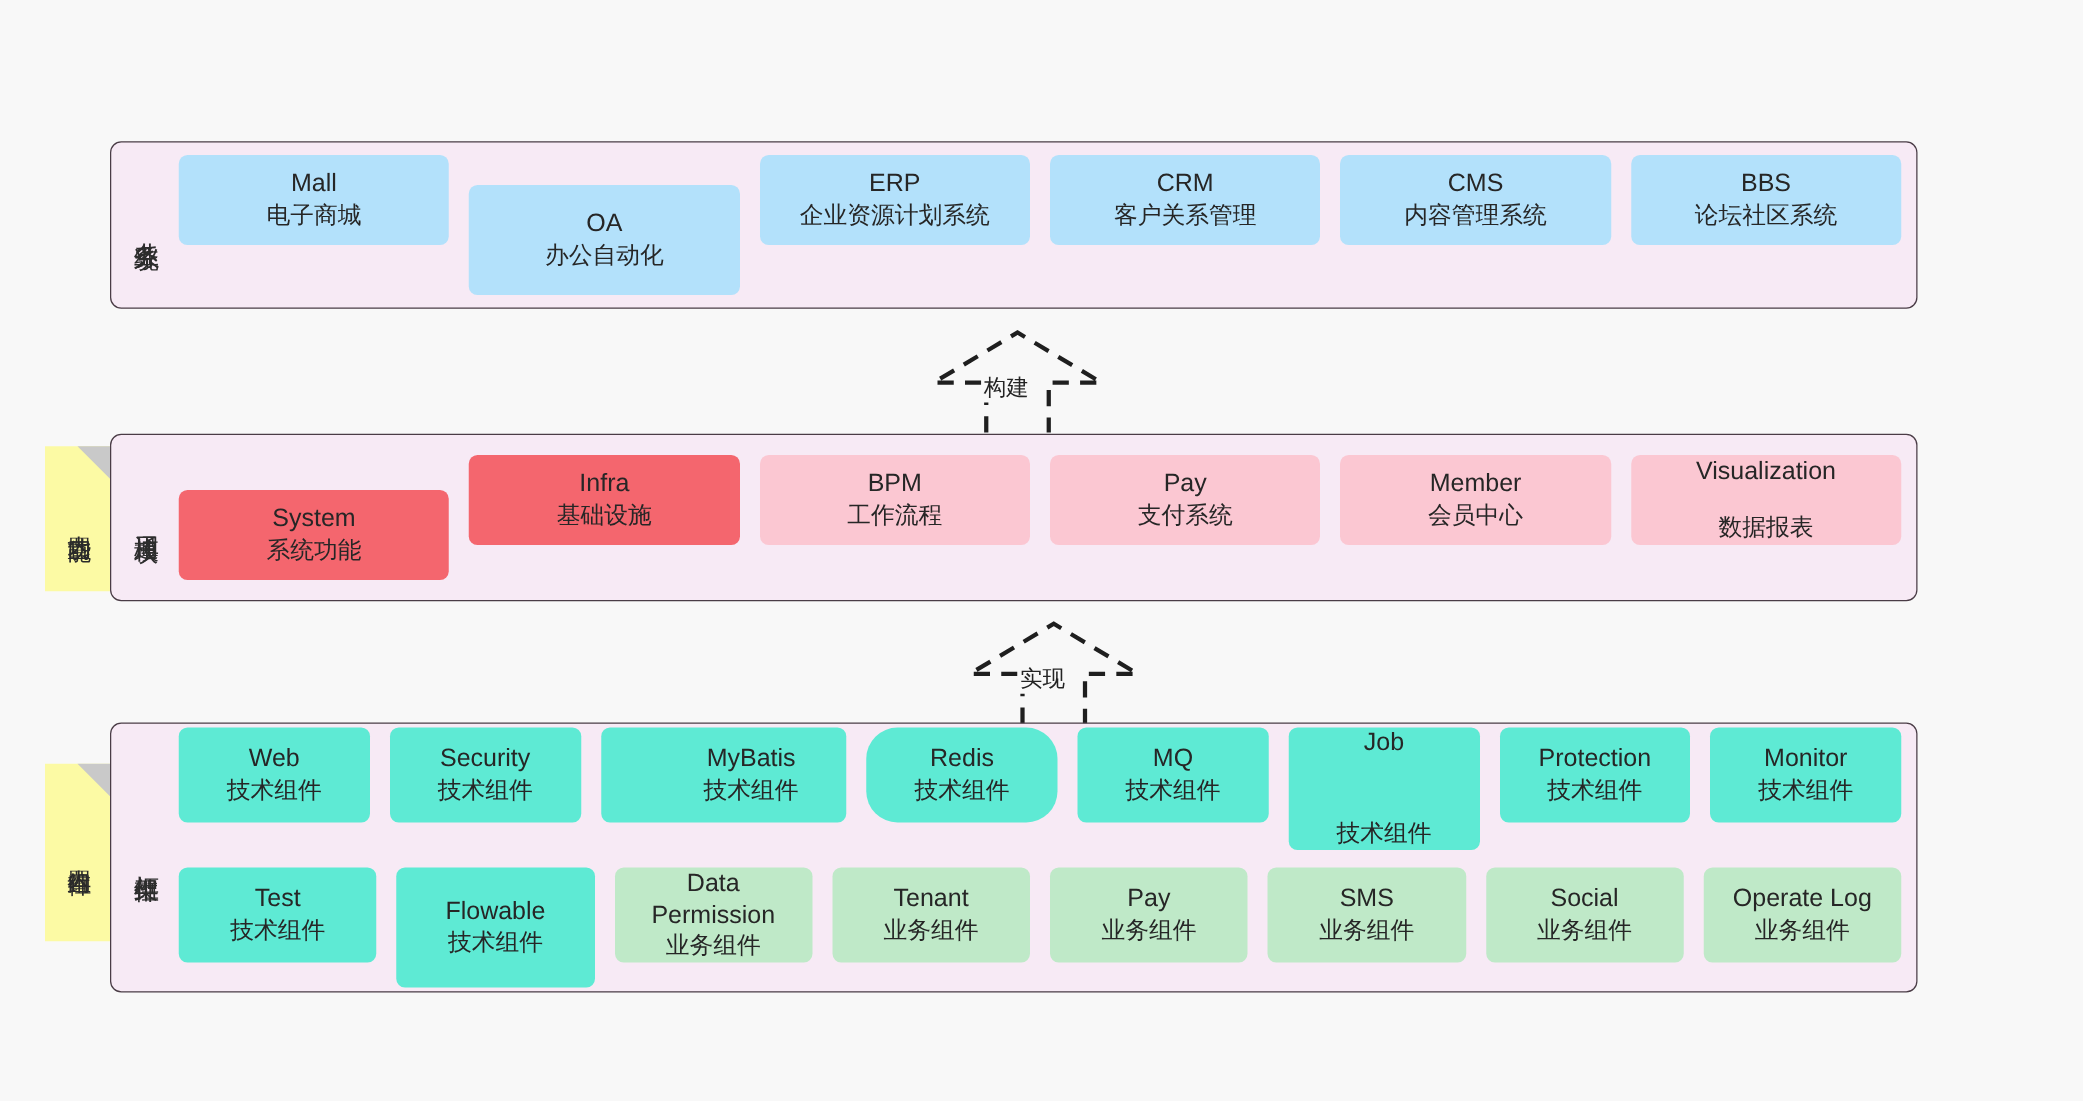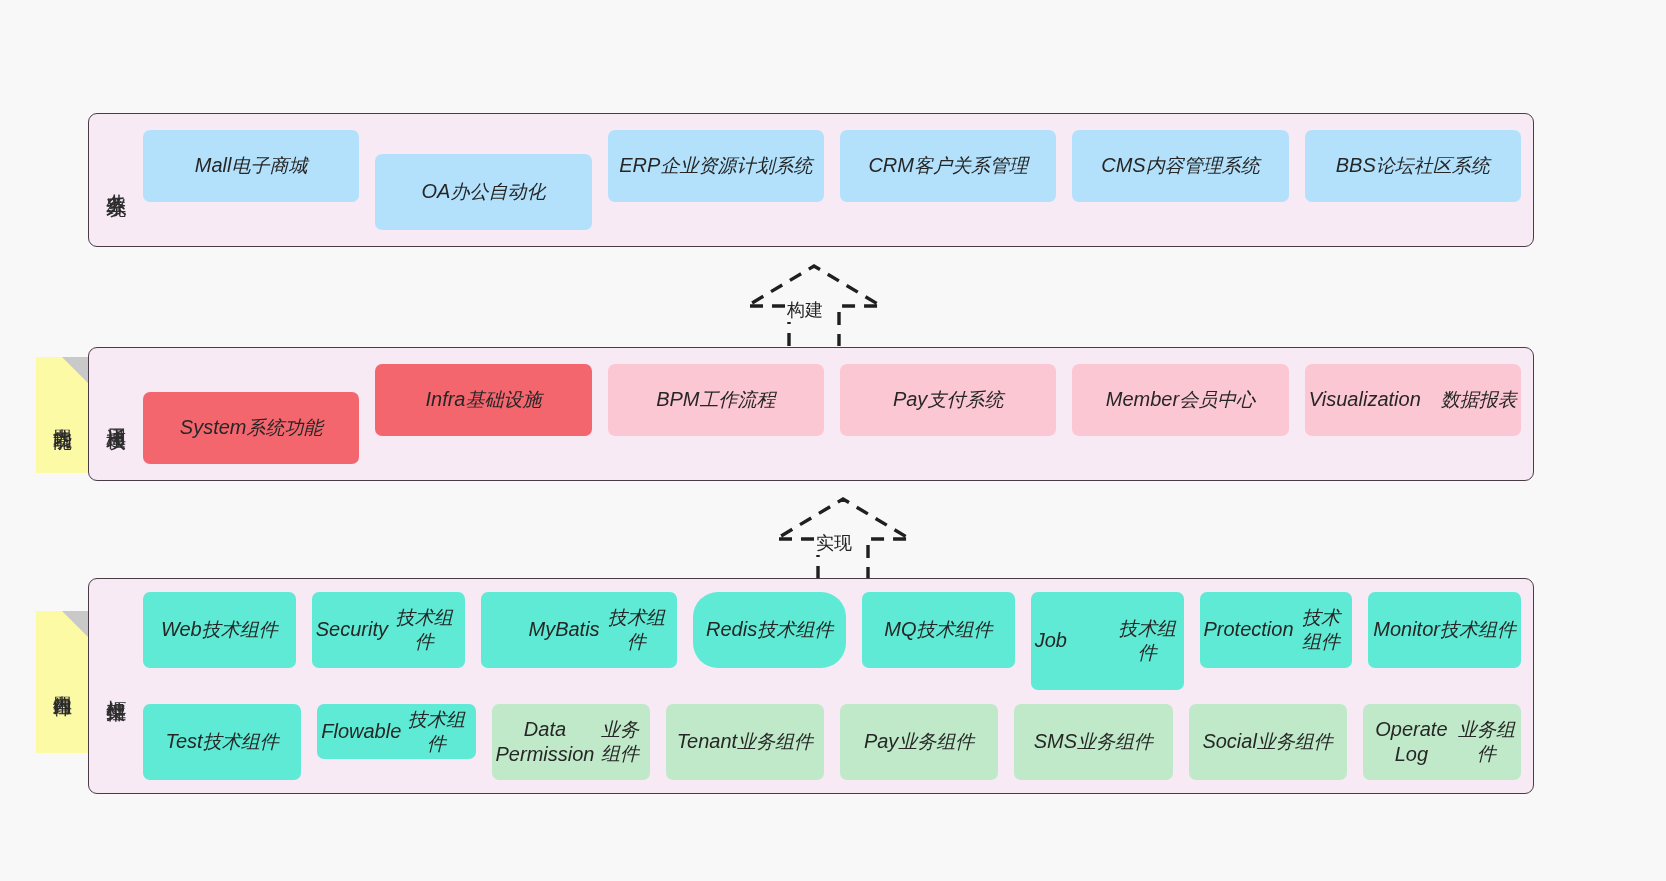--- a/index.html
+++ b/index.html
@@ -53,28 +53,27 @@
     display: flex;
     gap: 16px;
     align-items: stretch;
   }
 
   
   .box {
     flex: 1 1 0;
     border-radius: 7px;
     display: flex;
-    flex-direction: row;
+    flex-direction: column;
     align-items: center;
     justify-content: center;
     text-align: center;
     color: #262626;
     padding: 6px 4px;
     line-height: 1.26;
-    font-style: italic;
   }
   .box .b-title { font-size: 20px; }
   .box .b-sub   { font-size: 19px; }
   .box.wrap .b-title { max-width: 96%; }
 
   .c-blue       { background: #b3e1fb; }
   .c-red        { background: #f4666e; }
   .c-pink       { background: #fbc7d2; }
   .c-green      { background: #5eead4; }
   .c-lightgreen { background: #bfe9c8; }
@@ -124,21 +123,21 @@
 <div id="canvas">
 
   <div class="layer" id="layer-business" style="left:88px; top:113px; width:1446px; height:134px;">
     <div class="layer-title">业务系统</div>
     <div class="layer-body">
       <div class="row">
         <div class="box c-blue" style="height:72px;">
           <div class="b-title">Mall</div>
           <div class="b-sub">电子商城</div>
         </div>
-        <div class="box c-blue" style="height:76px;margin-top:24px;">
+        <div class="box c-blue" style="height:88px;margin-top:24px;">
           <div class="b-title">OA</div>
           <div class="b-sub">办公自动化</div>
         </div>
         <div class="box c-blue" style="height:72px;">
           <div class="b-title">ERP</div>
           <div class="b-sub">企业资源计划系统</div>
         </div>
         <div class="box c-blue" style="height:72px;">
           <div class="b-title">CRM</div>
           <div class="b-sub">客户关系管理</div>
@@ -248,21 +247,21 @@
           <div class="b-title">Monitor</div>
           <div class="b-sub">技术组件</div>
         </div>
       </div>
 
       <div class="row">
         <div class="box c-green" style="height:76px;">
           <div class="b-title">Test</div>
           <div class="b-sub">技术组件</div>
         </div>
-        <div class="box c-green" style="height:55px;">
+        <div class="box c-green" style="height:96px;">
           <div class="b-title">Flowable</div>
           <div class="b-sub">技术组件</div>
         </div>
         <div class="box c-lightgreen wrap" style="height:76px;">
           <div class="b-title">Data Permission</div>
           <div class="b-sub">业务组件</div>
         </div>
         <div class="box c-lightgreen" style="height:76px;">
           <div class="b-title">Tenant</div>
           <div class="b-sub">业务组件</div>

